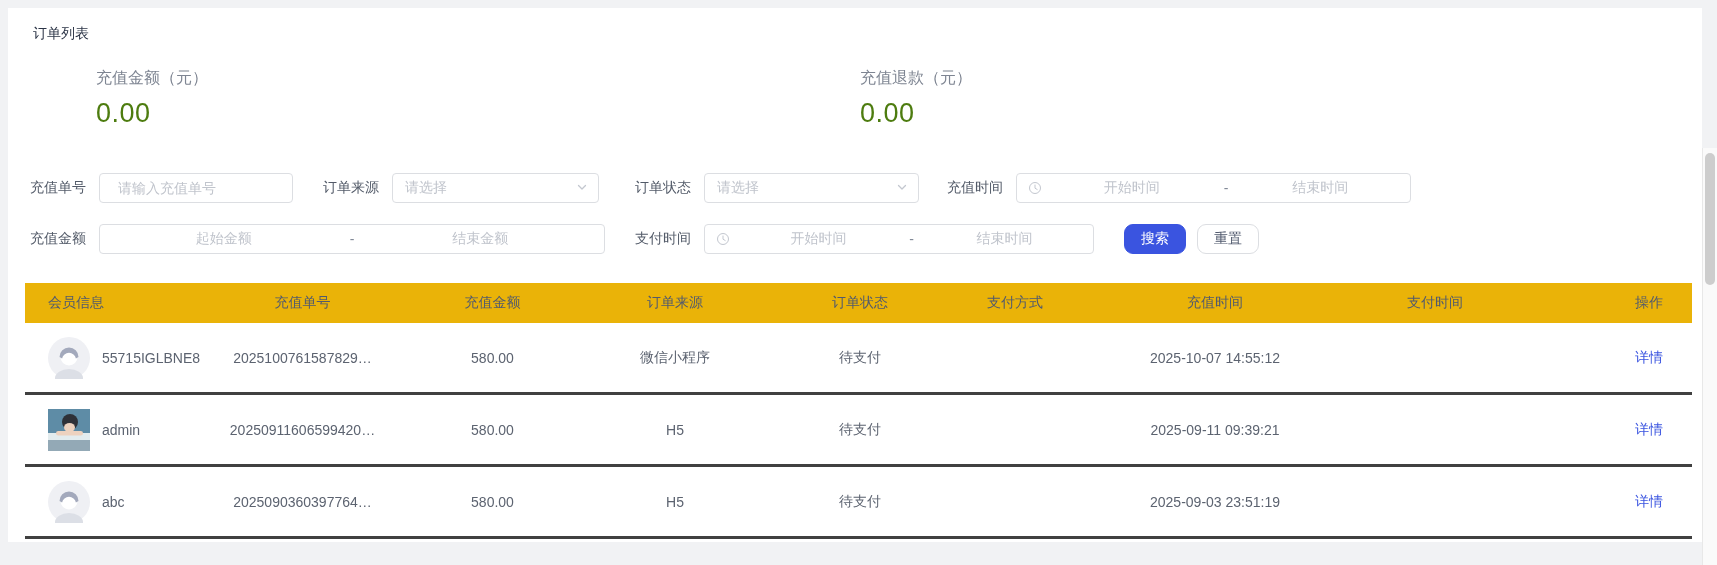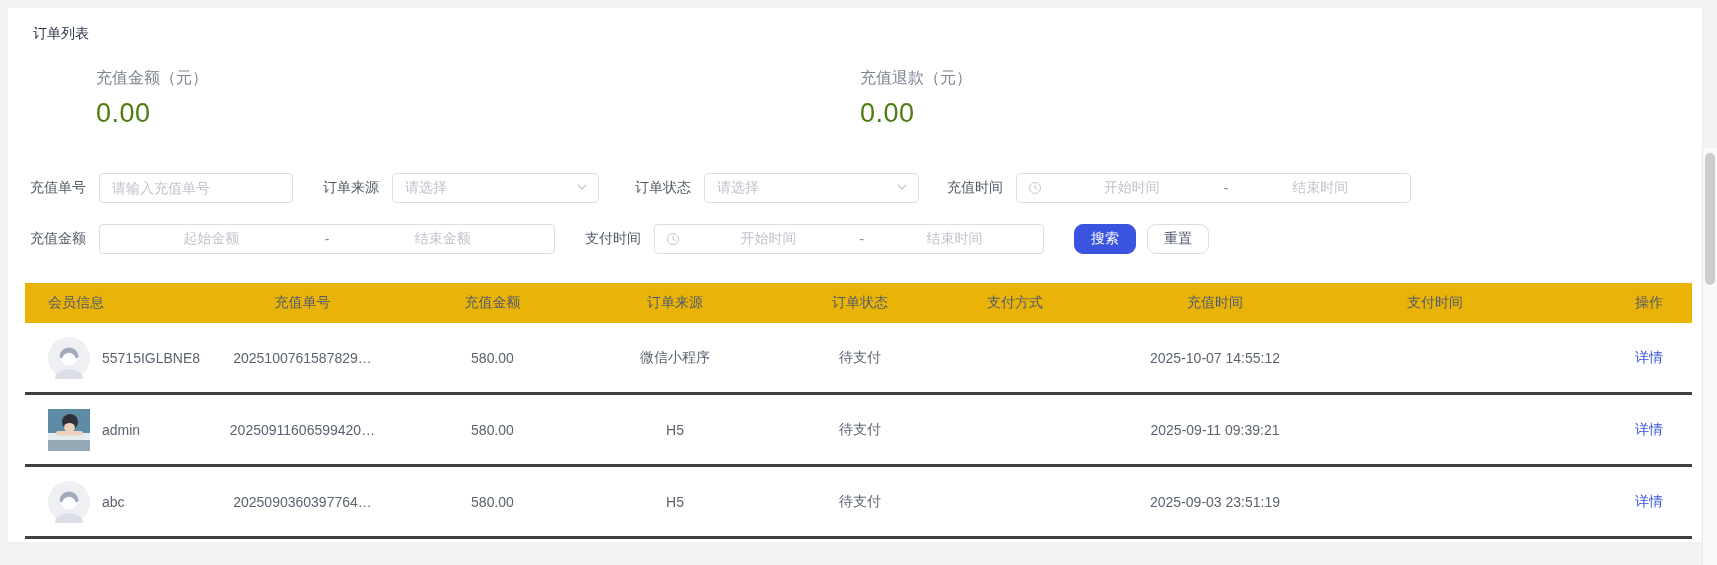--- a/index.html
+++ b/index.html
@@ -27,33 +27,33 @@
   .stat-label { font-size: 16px; color: #7e8592; }
   .stat-value { margin-top: 9px; font-size: 27px; color: #4d7c0f; letter-spacing: .5px; }
   
   .filters { position: absolute; left: 22px; top: 165px; }
   .frow { display: flex; align-items: center; height: 30px; margin-bottom: 21px; }
   .flabel { font-size: 14px; color: #525a68; white-space: nowrap; margin-right: 13px; }
   .ctrl {
     height: 30px; border: 1px solid #dcdee2; border-radius: 4px;
     background: #fff; display: flex; align-items: center; font-size: 14px;
   }
-  input.ctrl { padding: 0 12px; color: #515a6e; outline: none; }
+  input.ctrl { padding: 0 18px; color: #515a6e; outline: none; }
   input.ctrl::placeholder { color: #c0c4cc; }
   .sel { justify-content: space-between; padding: 0 10px 0 12px; cursor: pointer; }
   .ph { color: #c0c4cc; font-size: 14px; }
   .range { cursor: pointer; }
   .range .clock { margin-left: 11px; display: flex; }
   .range .half { flex: 1; text-align: center; color: #c0c4cc; font-size: 14px; }
   .range .sep { color: #828a98; padding: 0 2px; font-size: 14px; }
   .w-input { width: 194px; }
   .w-sel1  { width: 207px; }
   .w-sel2  { width: 215px; }
   .w-date1 { width: 395px; }
-  .w-amt   { width: 456px; }
+  .w-amt   { width: 506px; }
   .w-date2 { width: 390px; }
   .ml28 { margin-left: 28px; } .ml30 { margin-left: 30px; }
   .ml36 { margin-left: 36px; } .ml11 { margin-left: 11px; }
   .btn {
     height: 30px; border-radius: 9px; font-size: 14px;
     display: inline-flex; align-items: center; justify-content: center;
     padding: 0 16px; cursor: pointer; border: 1px solid #dcdee2;
     background: #fff; color: #515a6e;
   }
   .btn.primary { background: #3A54E0; border-color: #3A54E0; color: #fff; }

